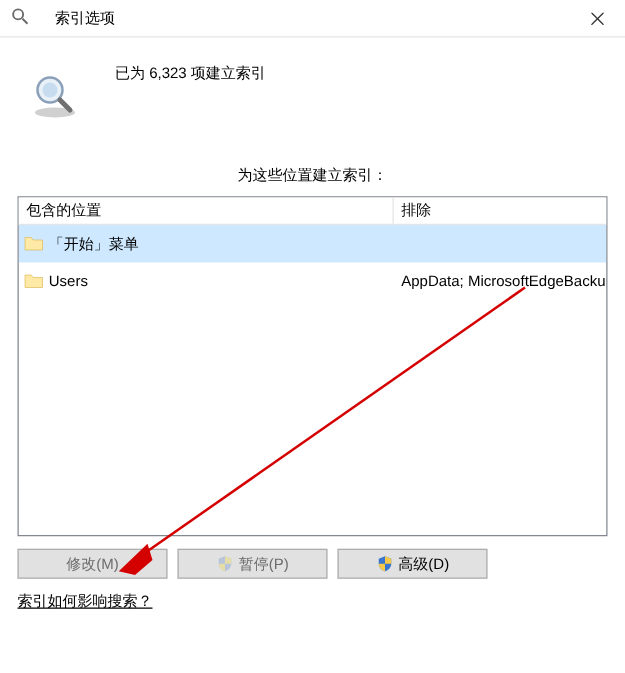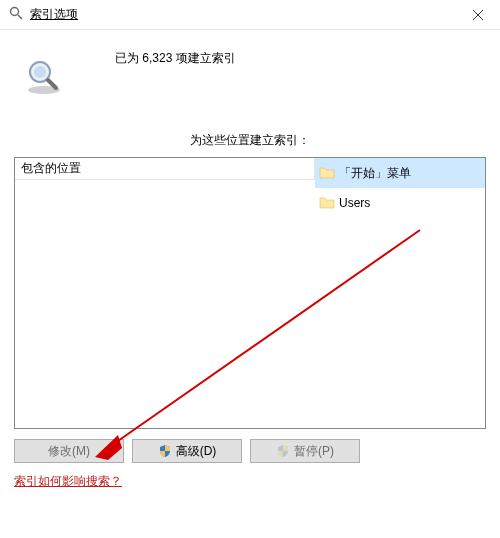--- a/index.html
+++ b/index.html
@@ -14,46 +14,46 @@
     overflow: hidden;
     position: relative;
   }
   .titlebar {
     height: 30px;
     display: flex;
     align-items: center;
     padding: 0 0 0 8px;
     border-bottom: 1px solid #e5e5e5;
   }
-  .titlebar .title { margin-left: 6px; text-decoration: underline; }
+  .titlebar .title { margin-left: 20px; }
   .close-btn {
     margin-left: auto;
     width: 45px;
     height: 30px;
     display: flex;
     align-items: center;
     justify-content: center;
     color: #333;
   }
   .content { padding: 10px 14px 0 14px; }
   .status-area {
     display: flex;
     align-items: flex-start;
     padding: 10px 0 30px 10px;
   }
   .mag-icon { width: 40px; height: 40px; margin-right: 28px; margin-top: 6px; flex-shrink: 0; }
   .status-lines { padding-top: 0; }
-  .status-lines div { margin-bottom: 10px; margin-left: 23px; }
+  .status-lines div { margin-bottom: 10px; }
   .section-label { margin: 6px 0 8px 0; text-align: center; }
   .listbox {
     border: 1px solid #828790;
     height: 272px;
     background: #fff;
     display: flex;
-    flex-direction: row;
+    flex-direction: column;
   }
   .list-header {
     display: flex;
     height: 22px;
     background: #fff;
     border-bottom: 1px solid #e5e5e5;
   }
   .col-inc { width: 300px; padding-left: 6px; display: flex; align-items: center; border-right: 1px solid #e5e5e5; }
   .col-exc { flex: 1; padding-left: 6px; display: flex; align-items: center; }
   .list-body { flex: 1; overflow: hidden; }
@@ -65,38 +65,38 @@
   .row.sel { background: #cde8ff; }
   .cell-inc { width: 300px; display: flex; align-items: center; padding-left: 4px; white-space: nowrap; overflow: hidden; }
   .cell-exc { flex: 1; padding-left: 6px; white-space: nowrap; overflow: hidden; }
   .row-icon { width: 16px; height: 16px; margin-right: 4px; flex-shrink: 0; }
   .buttons-row {
     display: flex;
     gap: 8px;
     margin-top: 10px;
   }
   .btn {
-    width: 110px;
+    width: 120px;
     height: 24px;
     border: 1px solid #adadad;
     background: #e1e1e1;
     color: #6d6d6d;
     display: flex;
     align-items: center;
     justify-content: center;
     font-family: inherit;
     font-size: 12px;
     gap: 4px;
   }
   .btn.enabled { color: #000; background: #e1e1e1; }
   .shield-icon { width: 14px; height: 14px; }
   .help-link {
     display: inline-block;
     margin-top: 10px;
-    color: #b91c1c;
+    color: #000000;
     text-decoration: underline;
     cursor: pointer;
   }
   .arrow-overlay {
     position: absolute;
     top: 0; left: 0;
     pointer-events: none;
   }
 </style>
 </head>
@@ -132,20 +132,21 @@
     <div class="status-lines">
       <div>已为 6,323 项建立索引</div>
     </div>
   </div>
 
   <div class="section-label">为这些位置建立索引：</div>
 
   <div class="listbox">
     <div class="list-header">
       <div class="col-inc">包含的位置</div>
+      <div class="col-exc">排除</div>
     </div>
     <div class="list-body" id="list-body">
         <div class="row sel">
           <div class="cell-inc">
             <span class="row-icon"><svg width="16" height="16" viewBox="0 0 16 16">
                 <path d="M1 3h5l1.5 2H15v8H1z" fill="#ffe9a6" stroke="#d9b44a" stroke-width="0.5"></path>
               </svg></span>
             <span>「开始」菜单</span>
           </div>
           <div class="cell-exc"></div>
@@ -157,40 +158,40 @@
               </svg></span>
             <span>Users</span>
           </div>
           <div class="cell-exc">AppData; MicrosoftEdgeBackups; AppData</div>
         </div>
       </div>
   </div>
 
   <div class="buttons-row">
     <button class="btn">修改(M)</button>
+    <button class="btn">
+      <span class="shield-icon">
+        <svg width="14" height="14" viewBox="0 0 14 14">
+          <path d="M7 1 L12 3 V7 C12 10 9.5 12.5 7 13 C4.5 12.5 2 10 2 7 V3 Z" fill="#b7c4da"></path>
+          <path d="M7 1 L12 3 V7 L7 7 Z" fill="#e6dca8"></path>
+          <path d="M7 7 L7 13 C4.5 12.5 2 10 2 7 Z" fill="#e6dca8"></path>
+        </svg>
+      </span>
+      <span>暂停(P)</span>
+    </button>
     <button class="btn enabled">
       <span class="shield-icon">
         <svg width="14" height="14" viewBox="0 0 14 14">
           <path d="M7 1 L12 3 V7 C12 10 9.5 12.5 7 13 C4.5 12.5 2 10 2 7 V3 Z" fill="#3a76d0"></path>
           <path d="M7 1 L12 3 V7 L7 7 Z" fill="#f6c94a"></path>
           <path d="M7 7 L7 13 C4.5 12.5 2 10 2 7 Z" fill="#f6c94a"></path>
         </svg>
       </span>
       <span>高级(D)</span>
     </button>
-    <button class="btn">
-      <span class="shield-icon">
-        <svg width="14" height="14" viewBox="0 0 14 14">
-          <path d="M7 1 L12 3 V7 C12 10 9.5 12.5 7 13 C4.5 12.5 2 10 2 7 V3 Z" fill="#b7c4da"></path>
-          <path d="M7 1 L12 3 V7 L7 7 Z" fill="#e6dca8"></path>
-          <path d="M7 7 L7 13 C4.5 12.5 2 10 2 7 Z" fill="#e6dca8"></path>
-        </svg>
-      </span>
-      <span>暂停(P)</span>
-    </button>
   </div>
 
   <a class="help-link">索引如何影响搜索？</a>
 </div>
 
 <svg class="arrow-overlay" width="500" height="538">
   <defs>
     <marker id="ah" markerWidth="12" markerHeight="12" refX="2" refY="6" orient="auto">
       <path d="M0,0 L12,6 L0,12 L3,6 Z" fill="#d40000"></path>
     </marker>

